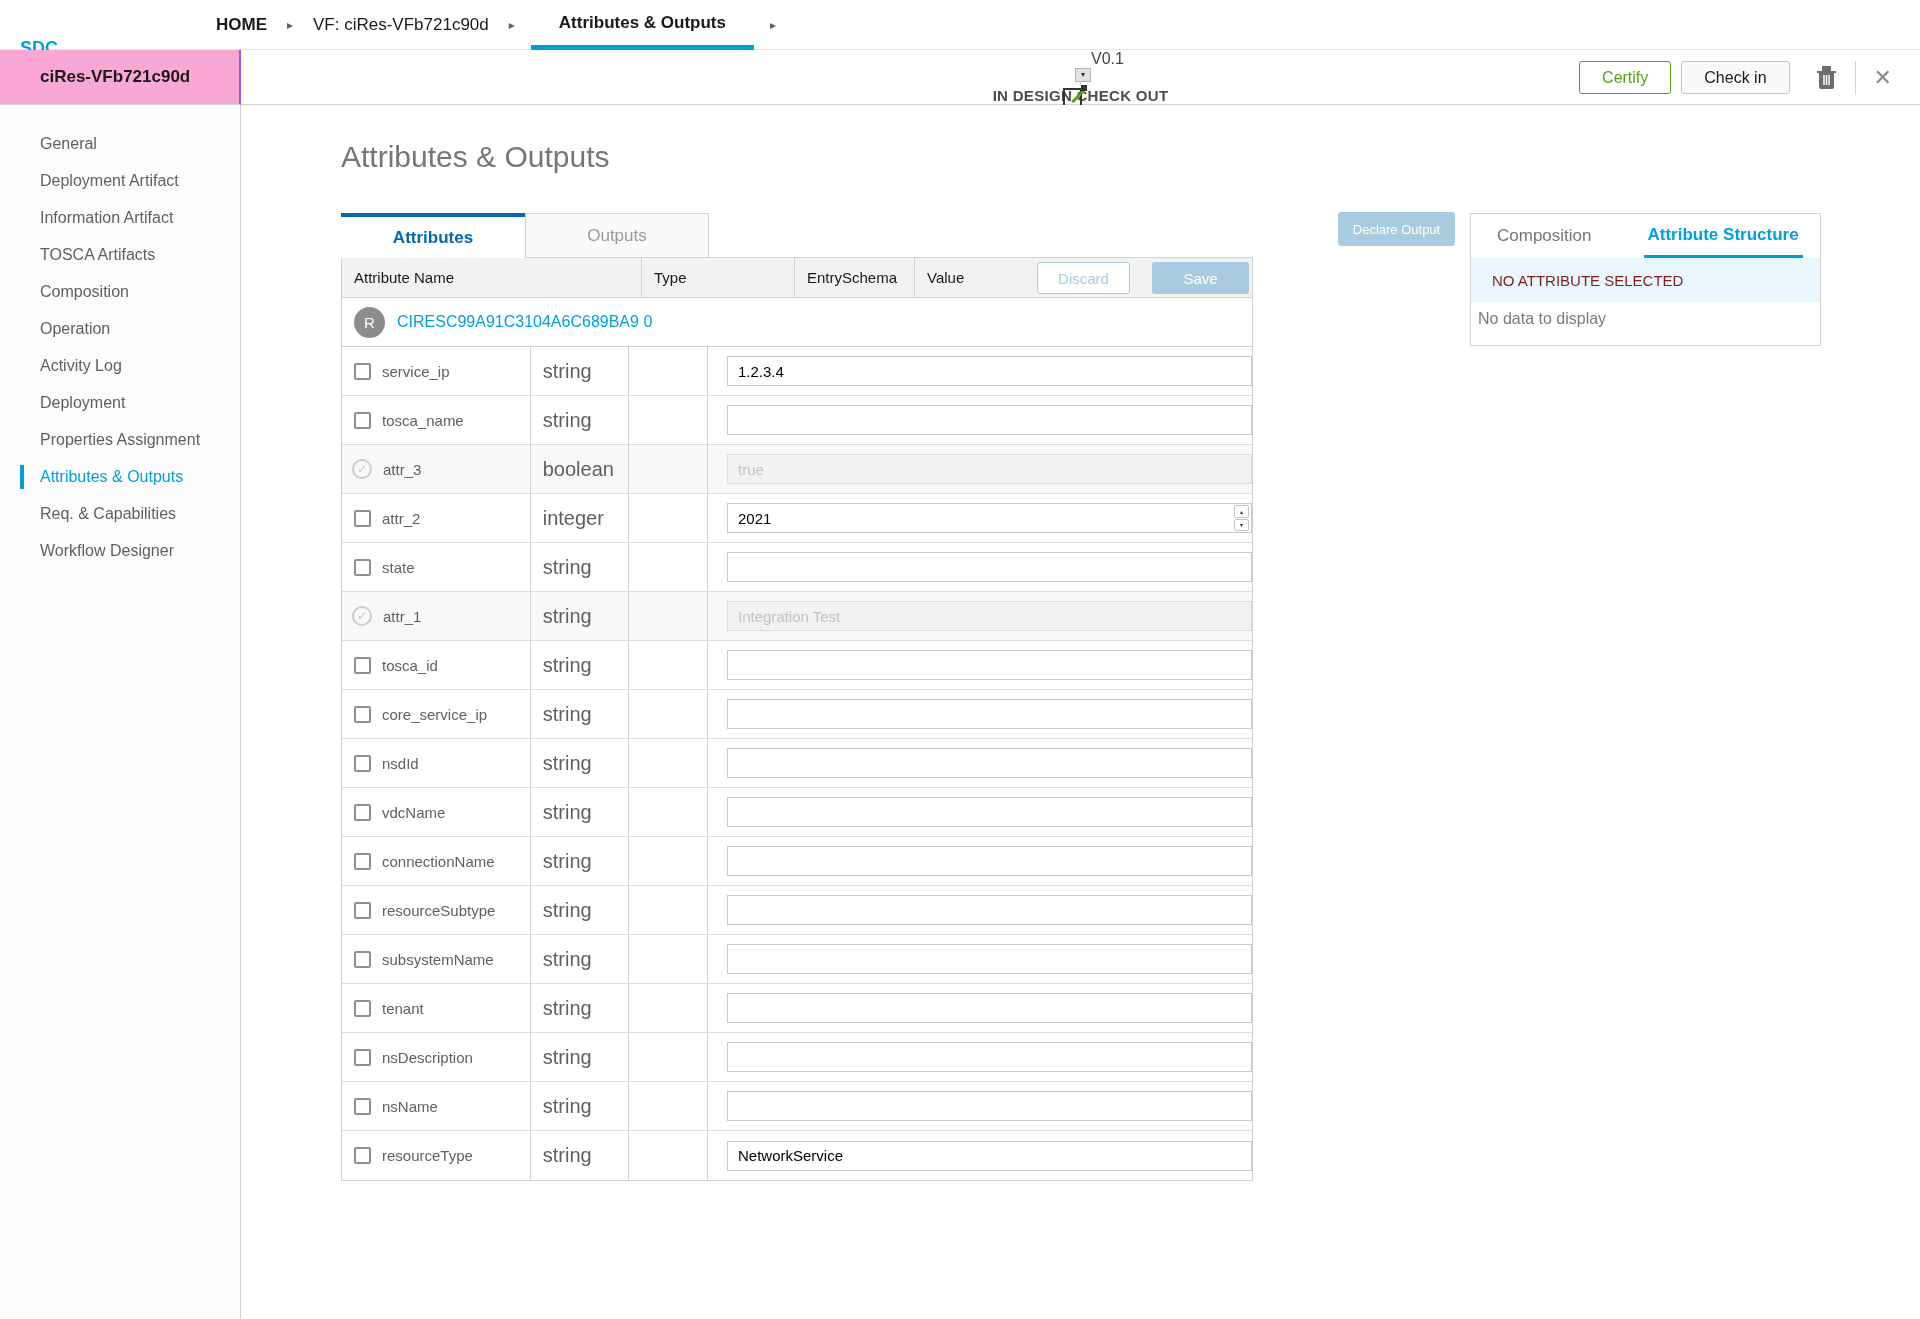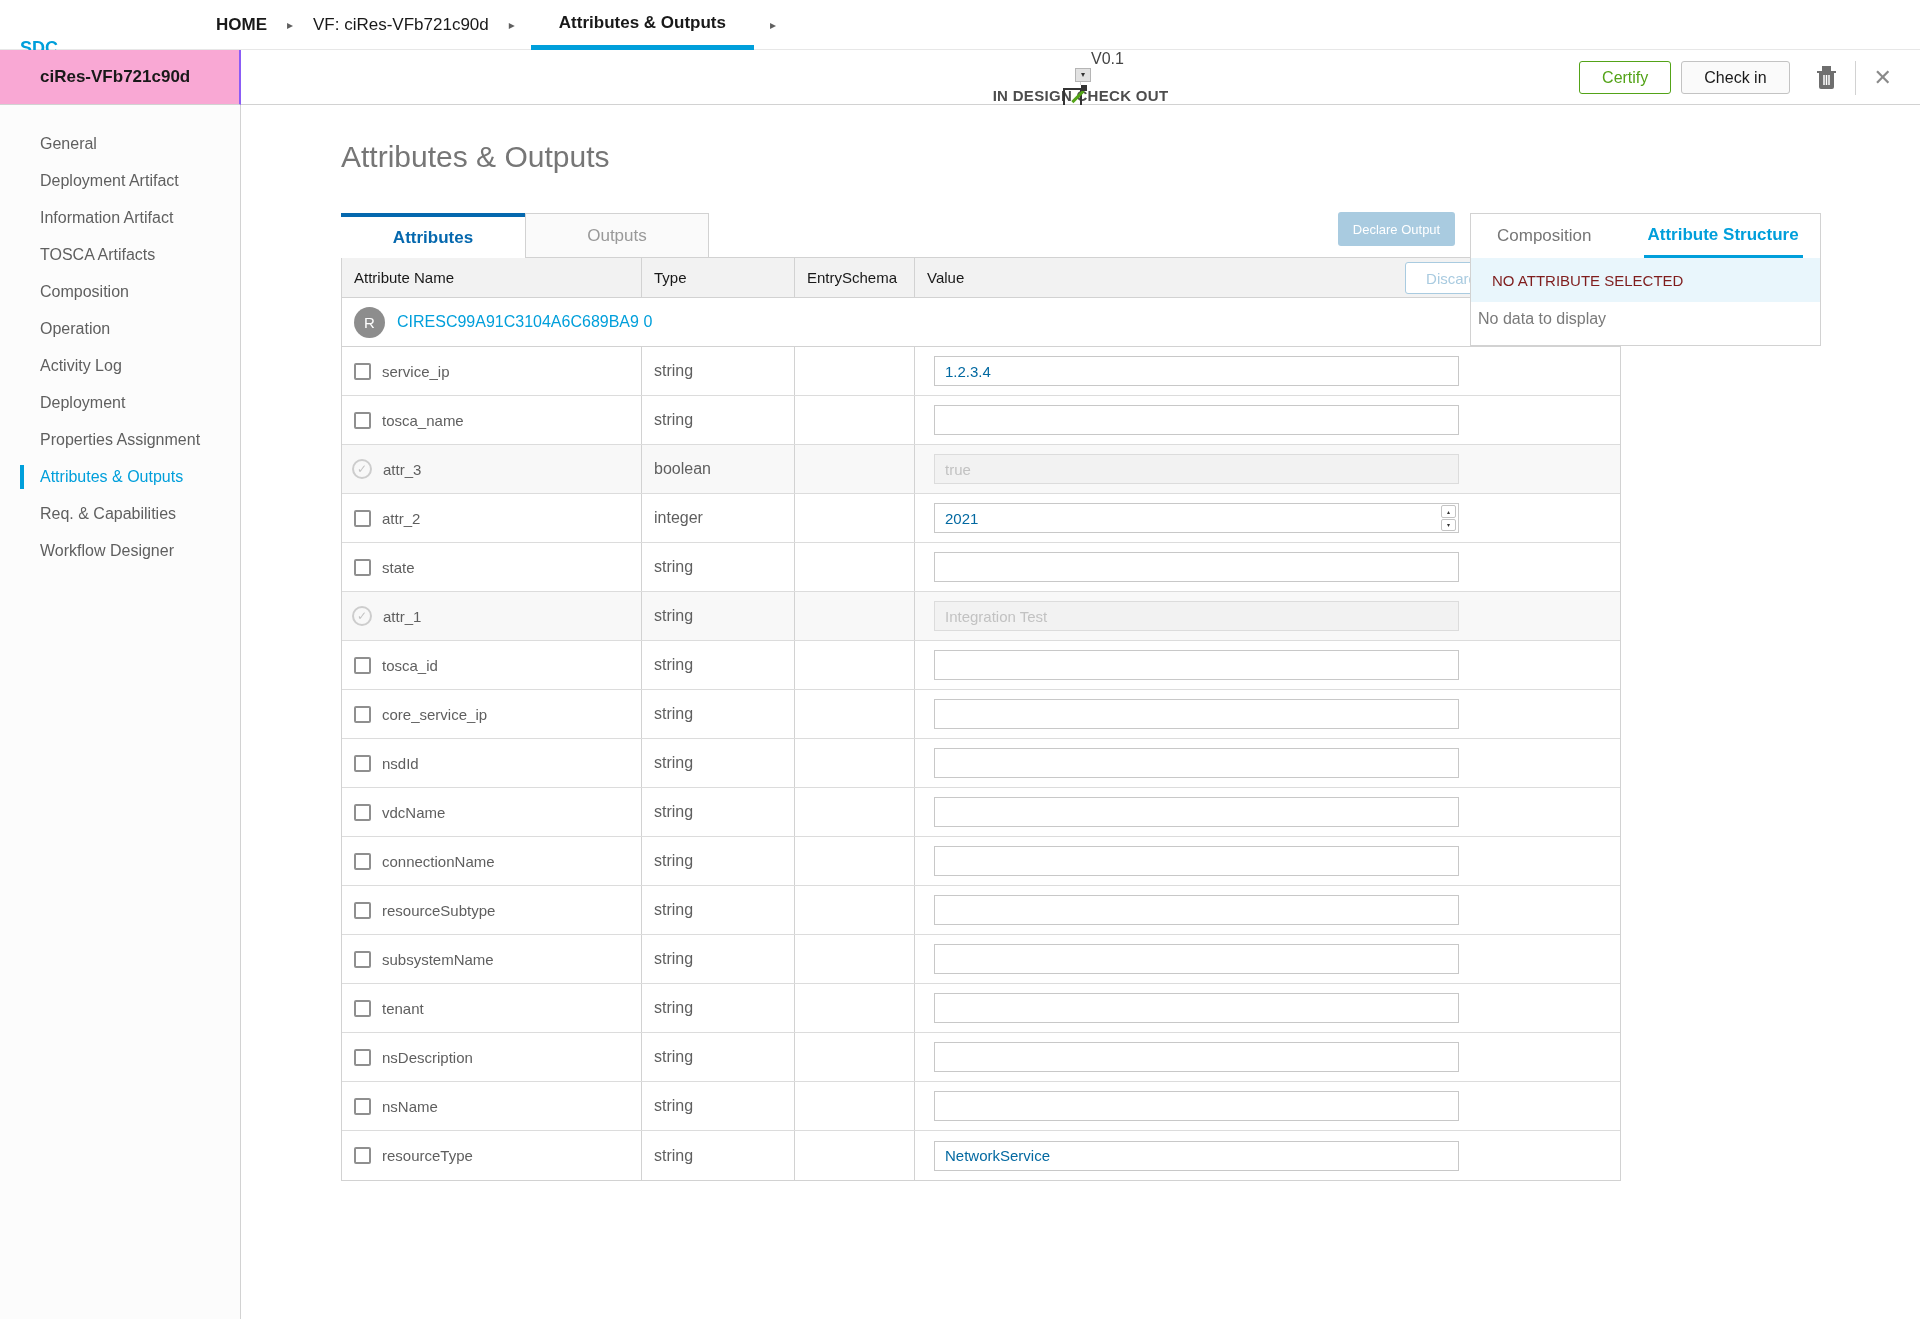--- a/index.html
+++ b/index.html
@@ -57,21 +57,21 @@
   .main { position:absolute; left:242px; top:105px; width:1678px; height:1214px; background:#fff; }
   .page-title { position:absolute; left:99px; top:35px; font-size:30px; color:#767676; font-weight:400; }
 
   .tabs-row { position:absolute; left:99px; top:108px; height:45px; display:flex; }
   .tab { width:184px; height:45px; display:flex; align-items:center; justify-content:center; font-size:17px; cursor:pointer; }
   .tab.active { background:#fff; border-top:4px solid #0568ae; color:#0568ae; font-weight:bold; position:relative; z-index:2; }
   .tab.inactive { background:#fafafa; border:1px solid #d2d2d2; color:#999; }
   .btn-declare { position:absolute; left:1096px; top:107px; width:117px; height:34px; background:#a9cbe0; color:#fff;
     border:none; border-radius:3px; font-size:13px; cursor:pointer; font-family:inherit; }
 
-  .attr-table { position:absolute; left:99px; top:152px; width:1280px; border:1px solid #d2d2d2; background:#fff; }
+  .attr-table { position:absolute; left:99px; top:152px; width:912px; border:1px solid #d2d2d2; background:#fff; }
   .thead { display:flex; height:40px; background:#f2f2f2; border-bottom:1px solid #d2d2d2; align-items:center; }
   .thead .hcell { font-size:15px; color:#191919; padding-left:12px; height:100%; display:flex; align-items:center; }
   .c-name { width:300px; border-right:1px solid #d2d2d2; }
   .c-type { width:153px; border-right:1px solid #d2d2d2; }
   .c-schema { width:120px; border-right:1px solid #d2d2d2; }
   .c-value { flex:1; position:relative; }
   .head-btns { position:absolute; right:3px; top:4px; display:flex; gap:22px; }
   .btn-discard { width:93px; height:32px; background:#fff; border:1px solid #a9cbe0; color:#a9cbe0;
     border-radius:3px; font-size:15px; cursor:pointer; font-family:inherit; }
   .btn-save { width:97px; height:32px; background:#a9cbe0; border:none; color:#fff;
@@ -80,27 +80,27 @@
   .group-row { display:flex; align-items:center; height:49px; border-bottom:1px solid #d2d2d2; padding-left:12px; }
   .avatar { width:31px; height:31px; border-radius:50%; background:#8d8d8d; color:#fff; font-size:15px;
     display:flex; align-items:center; justify-content:center; margin-right:12px; }
   .group-link { color:#009fdb; font-size:16px; cursor:pointer; }
 
   .trow { display:flex; height:49px; border-bottom:1px solid #dcdcdc; background:#fff; }
   .trow:last-child { border-bottom:none; }
   .trow.disabled { background:#f8f8f8; }
   .trow .cell { display:flex; align-items:center; padding-left:12px; }
   .rname { font-size:15px; color:#5f5f5f; margin-left:11px; }
-  .rtype { font-size:16px; color:#5f5f5f; }
+  .rtype { font-size:20px; color:#5f5f5f; }
   .checkbox { width:17px; height:17px; border:2px solid #8f8f8f; border-radius:2px; background:#fff; cursor:pointer; flex:none; }
   .checkcircle { width:20px; height:20px; border:2px solid #cdcdcd; border-radius:50%; color:#c3c3c3; font-size:12px;
     display:flex; align-items:center; justify-content:center; flex:none; margin-left:-2px; }
   .input-wrap { position:relative; margin-left:7px; width:525px; height:30px; }
   .input-wrap input { width:100%; height:100%; border:1px solid #c8c8c8; padding:0 24px 0 10px; font-size:15px;
-    color:#0369a1; font-family:inherit; background:#fff; }
+    color:#000000; font-family:inherit; background:#fff; }
   .trow.disabled .input-wrap input { background:#f2f2f2; border-color:#dcdcdc; color:#c2c2c2; }
   .spinner { position:absolute; right:3px; top:2px; width:15px; height:26px; display:flex; flex-direction:column; gap:1px; }
   .spinner div { flex:1; border:1px solid #c4c4c4; border-radius:2px; background:#fff; font-size:6px; color:#333;
     display:flex; align-items:center; justify-content:center; cursor:pointer; }
 
   
   .right-panel { position:absolute; left:1228px; top:108px; width:351px; border:1px solid #d2d2d2; background:#fff; }
   .rp-tabs { display:flex; align-items:stretch; height:44px; padding-left:26px; gap:44px; background:#fff; }
   .rp-tab { display:flex; align-items:center; font-size:17px; color:#767676; cursor:pointer; }
   .rp-tab.active { color:#009fdb; font-weight:bold; border-bottom:3px solid #009fdb; padding:0 4px;margin-left:8px; }

